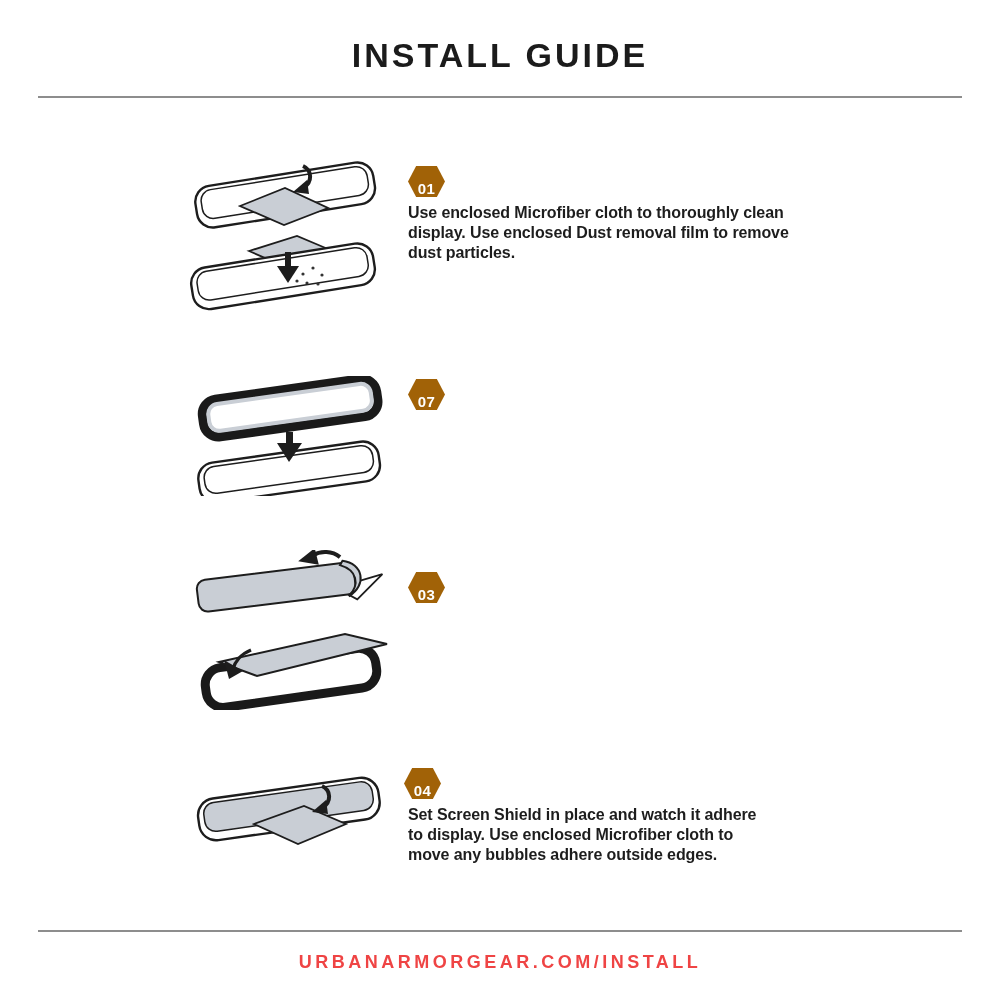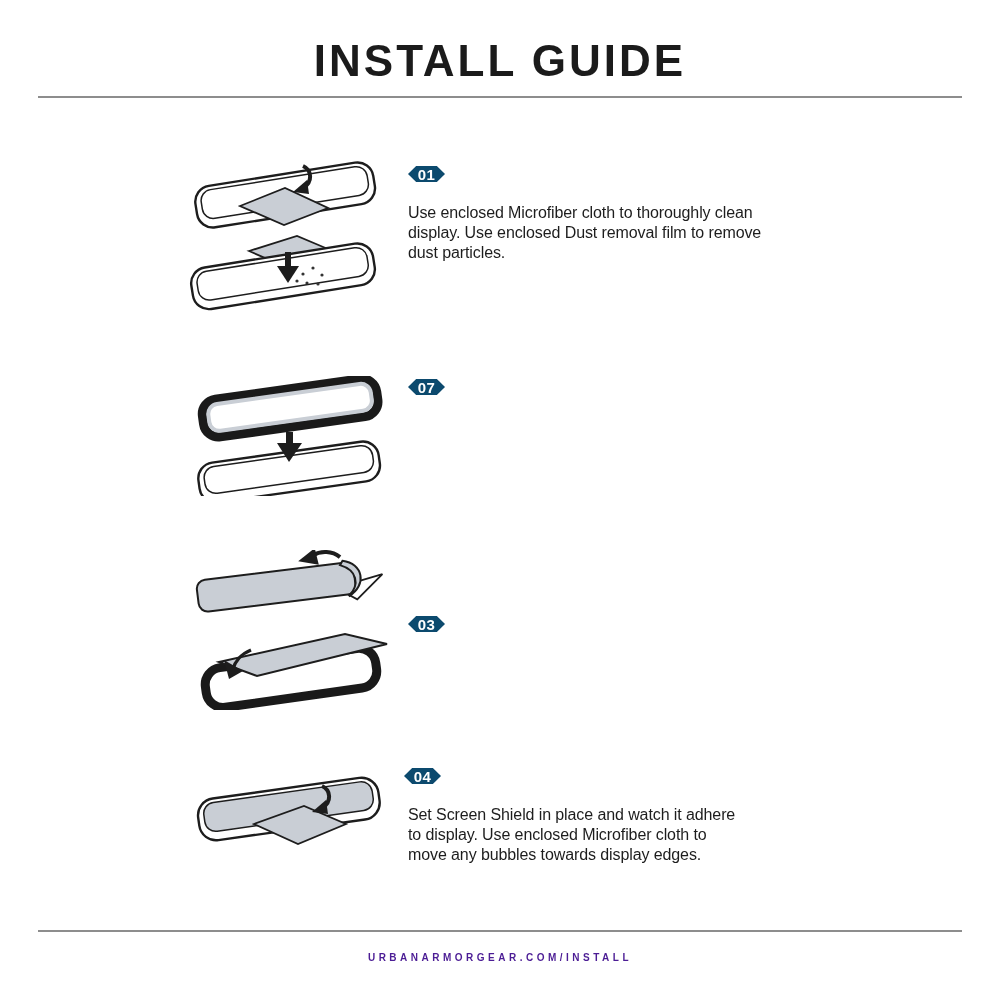--- a/index.html
+++ b/index.html
@@ -7,56 +7,56 @@
     position:relative;
     width:1000px;height:1000px;
     background:#ffffff;
     font-family:"Liberation Sans", sans-serif;
     color:#1d1d1d;
     overflow:hidden;
   }
   .page-title{
     position:absolute;top:36px;left:0;right:0;
     margin:0;text-align:center;
-    font-size:44px;font-weight:800;letter-spacing:3px;
+    font-size:34px;font-weight:800;letter-spacing:3px;
     color:#1b1b1b;
   }
   .divider{
     position:absolute;left:38px;right:38px;height:2px;
     background:#8d8d8d;
   }
   .divider.top{top:96px;}
   .divider.bottom{top:930px;}
   .footer-url{
     position:absolute;top:952px;left:0;right:0;
     text-align:center;
-    font-size:10px;font-weight:700;letter-spacing:3.5px;
-    color:#4c1d95;
+    font-size:18px;font-weight:700;letter-spacing:3.5px;
+    color:#ef4444;
   }
   .badge{
-    position:absolute;width:37px;height:16px;
-    background:#0c4a6e;
+    position:absolute;width:37px;height:31px;
+    background:#a16207;
     clip-path:polygon(0% 50%,22% 0%,78% 0%,100% 50%,78% 100%,22% 100%);
-    display:flex;align-items:flex-start;justify-content:center;
+    display:flex;align-items:flex-end;justify-content:center;
   }
   .badge span{
     color:#ffffff;font-size:15px;font-weight:800;letter-spacing:.5px;
   }
   .step-text{
     position:absolute;width:480px;
-    font-size:16px;font-weight:400;line-height:20px;
+    font-size:16px;font-weight:700;line-height:20px;
     letter-spacing:-0.1px;
     white-space:pre-line;
     color:#1d1d1d;
   }
   .illus{position:absolute;}
   
   #badge-1{left:408px;top:166px;} #text-1{left:408px;top:203px;}
   #badge-2{left:408px;top:379px;} #text-2{left:408px;top:419px;}
-  #badge-3{left:408px;top:616px;} #text-3{left:408px;top:622px;}
+  #badge-3{left:408px;top:572px;} #text-3{left:408px;top:622px;}
   #badge-4{left:404px;top:768px;} #text-4{left:408px;top:805px;}
   #illus-1{left:185px;top:156px;}
   #illus-2{left:192px;top:376px;}
   #illus-3{left:195px;top:550px;}
   #illus-4{left:192px;top:760px;}
 </style>
 </head>
 <body>
 
 <div class="page">
@@ -147,18 +147,18 @@
     <g transform="translate(108,22)">
       <path d="M22,4 C31,8 32,20 22,26" fill="none" stroke="#1d1d1d" stroke-width="4"></path>
       <polygon points="26,18 12,30 28,32" fill="#1d1d1d"></polygon>
     </g>
   </svg>
   <div class="badge" id="badge-4">
     <span>04</span>
   </div>
   <div class="step-text" id="text-4">Set Screen Shield in place and watch it adhere
 to display. Use enclosed Microfiber cloth to
-move any bubbles towards display edges.</div>
+move any bubbles adhere outside edges.</div>
 
   <div class="divider bottom"></div>
   <div class="footer-url">URBANARMORGEAR.COM/INSTALL</div>
 
 </div>
 
 </body></html>

